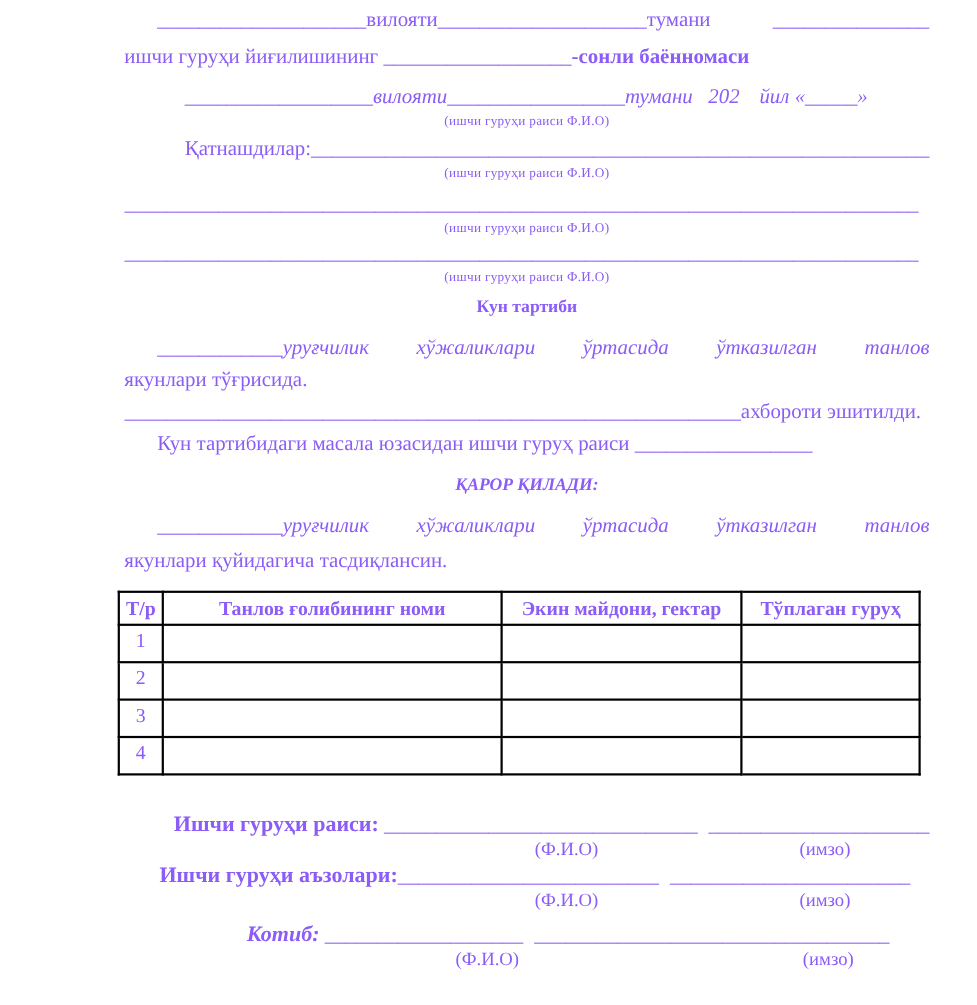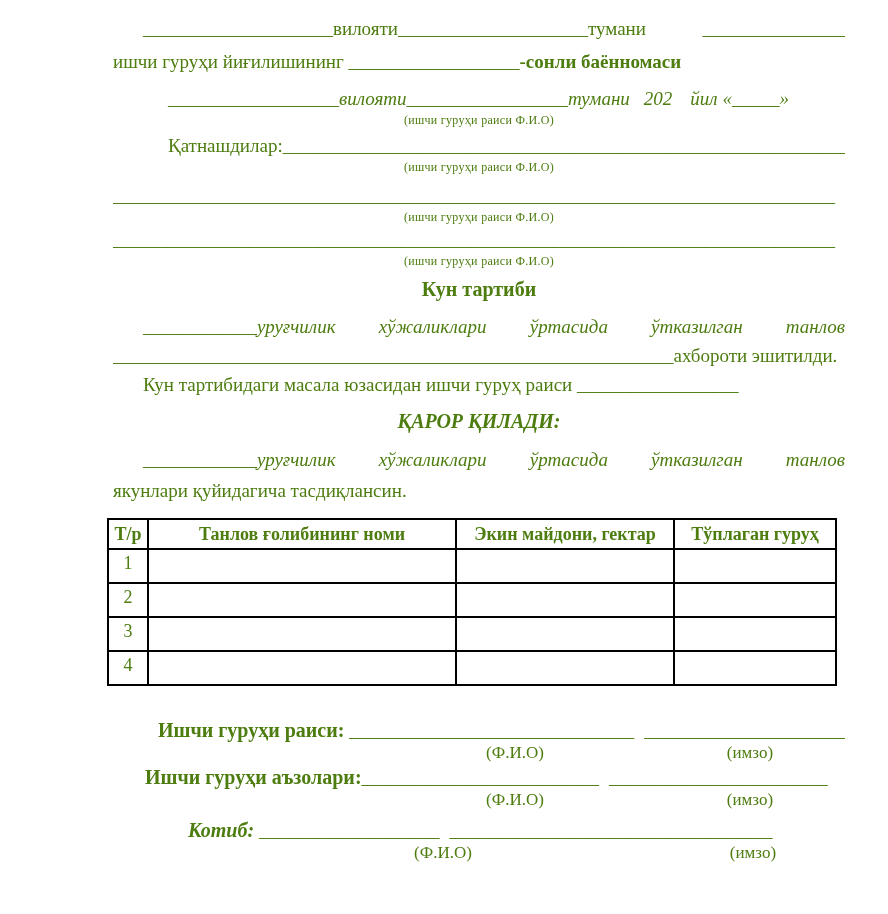--- a/index.html
+++ b/index.html
@@ -1,34 +1,34 @@
 <!DOCTYPE html>
 <html lang="uz"><head>
 <meta charset="utf-8">
 <style>
   html,body { margin:0; padding:0; background:#ffffff; }
   .page {
     position:relative;
     width:888px; height:914px;
-    background:#ffffff; color:#4d7c0f;
+    background:#ffffff; color:#8b5cf6;
     font-family:"Liberation Serif","DejaVu Serif",serif;
     font-size:19px;
     box-sizing:border-box;
-    padding:14px 43px 0 113px;
+    padding:4px 43px 0 113px;
     overflow:hidden;
   }
   .line { line-height:29px; white-space:nowrap; overflow:hidden; }
   .just { text-align:justify; text-align-last:justify; white-space:normal; }
   .b { font-weight:bold; }
   .ind30 { padding-left:30px; }
   .ind45 { padding-left:45px; }
   .ind55 { padding-left:55px; }
-  .ind75 { padding-left:75px; }
+  .ind75 { padding-left:75px;text-align:center; }
   .note { font-size:12px; line-height:15px; text-align:center; letter-spacing:0.3px; }
-  .heading { text-align:center; font-weight:bold; font-size:20px; line-height:29px; }
+  .heading { text-align:center; font-weight:bold; font-size:16px; line-height:29px; }
   .mt2{margin-top:2px;} .mt3{margin-top:3px;} .mt4{margin-top:4px;} .mt6{margin-top:6px;}
   .mt8{margin-top:8px;font-style:italic;} .mt30{margin-top:30px;}
   .gap14 { display:inline-block; width:14px; }
   .gap18 { display:inline-block; width:18px; }
   .gap10 { display:inline-block; width:10px; }
   .tall { line-height:31px; }
 
   table.results {
     border-collapse:collapse;
     margin:12px 0 0 -6px;
@@ -65,20 +65,21 @@
 
   <div class="line mt6"><span>____________________________________________________________________________</span></div>
   <div class="note">(ишчи гуруҳи раиси Ф.И.О)</div>
 
   <div class="line"><span>____________________________________________________________________________</span></div>
   <div class="note">(ишчи гуруҳи раиси Ф.И.О)</div>
 
   <div class="heading mt6">Кун тартиби</div>
 
   <div class="line just ind30 mt8"><span>____________</span><span>уруғчилик хўжаликлари ўртасида ўтказилган танлов</span></div>
+  <div class="line">якунлари тўғрисида.</div>
 
   <div class="line"><span>___________________________________________________________</span><span>ахбороти эшитилди.</span></div>
   <div class="line ind30"><span>Кун тартибидаги масала юзасидан ишчи гуруҳ раиси</span> <span>_________________</span></div>
 
   <div class="heading mt8">ҚАРОР ҚИЛАДИ:</div>
 
   <div class="line tall just ind30 mt8"><span>____________</span><span>уруғчилик хўжаликлари ўртасида ўтказилган танлов</span></div>
   <div class="line tall">якунлари қуйидагича тасдиқлансин.</div>
 
   <table class="results">

